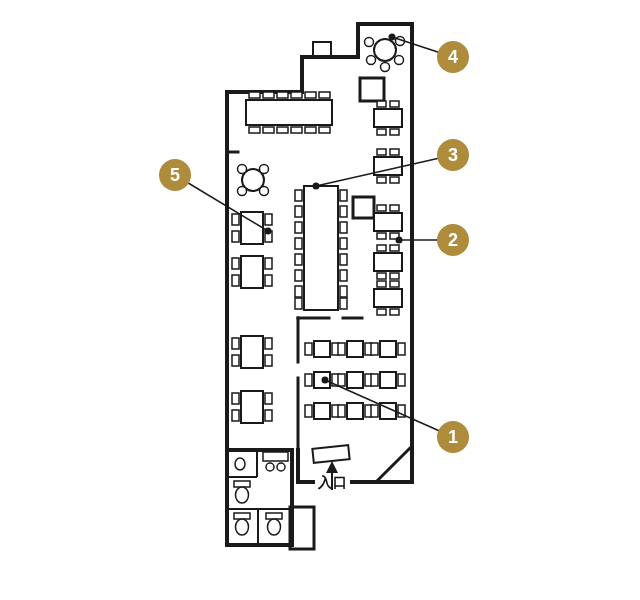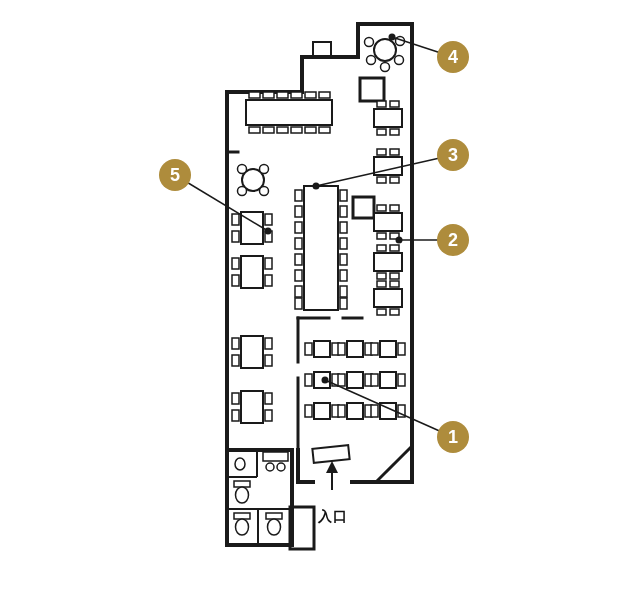--- a/index.html
+++ b/index.html
@@ -8,21 +8,21 @@
     font-family:"Liberation Sans", sans-serif; overflow:hidden;
   }
   svg { position:absolute; left:0; top:0; }
   .marker {
     position:absolute; width:32px; height:32px; border-radius:50%;
     background:var(--marker-fill,#AE8C3C); color:var(--marker-text,#ffffff);
     display:flex; align-items:center; justify-content:center;
     font-size:18px; font-weight:bold; line-height:1; user-select:none;
   }
   .entrance-label {
-    position:absolute; left:333px; top:508px; transform:translateX(-50%);
+    position:absolute; left:333px; top:474px; transform:translateX(-50%);
     font-size:14px; font-weight:bold; color:#111111; letter-spacing:1px;
     white-space:nowrap;
   }
 </style>
 </head>
 <body>
 
 <div class="stage">
 
   <svg width="640" height="600" viewBox="0 0 640 600">

